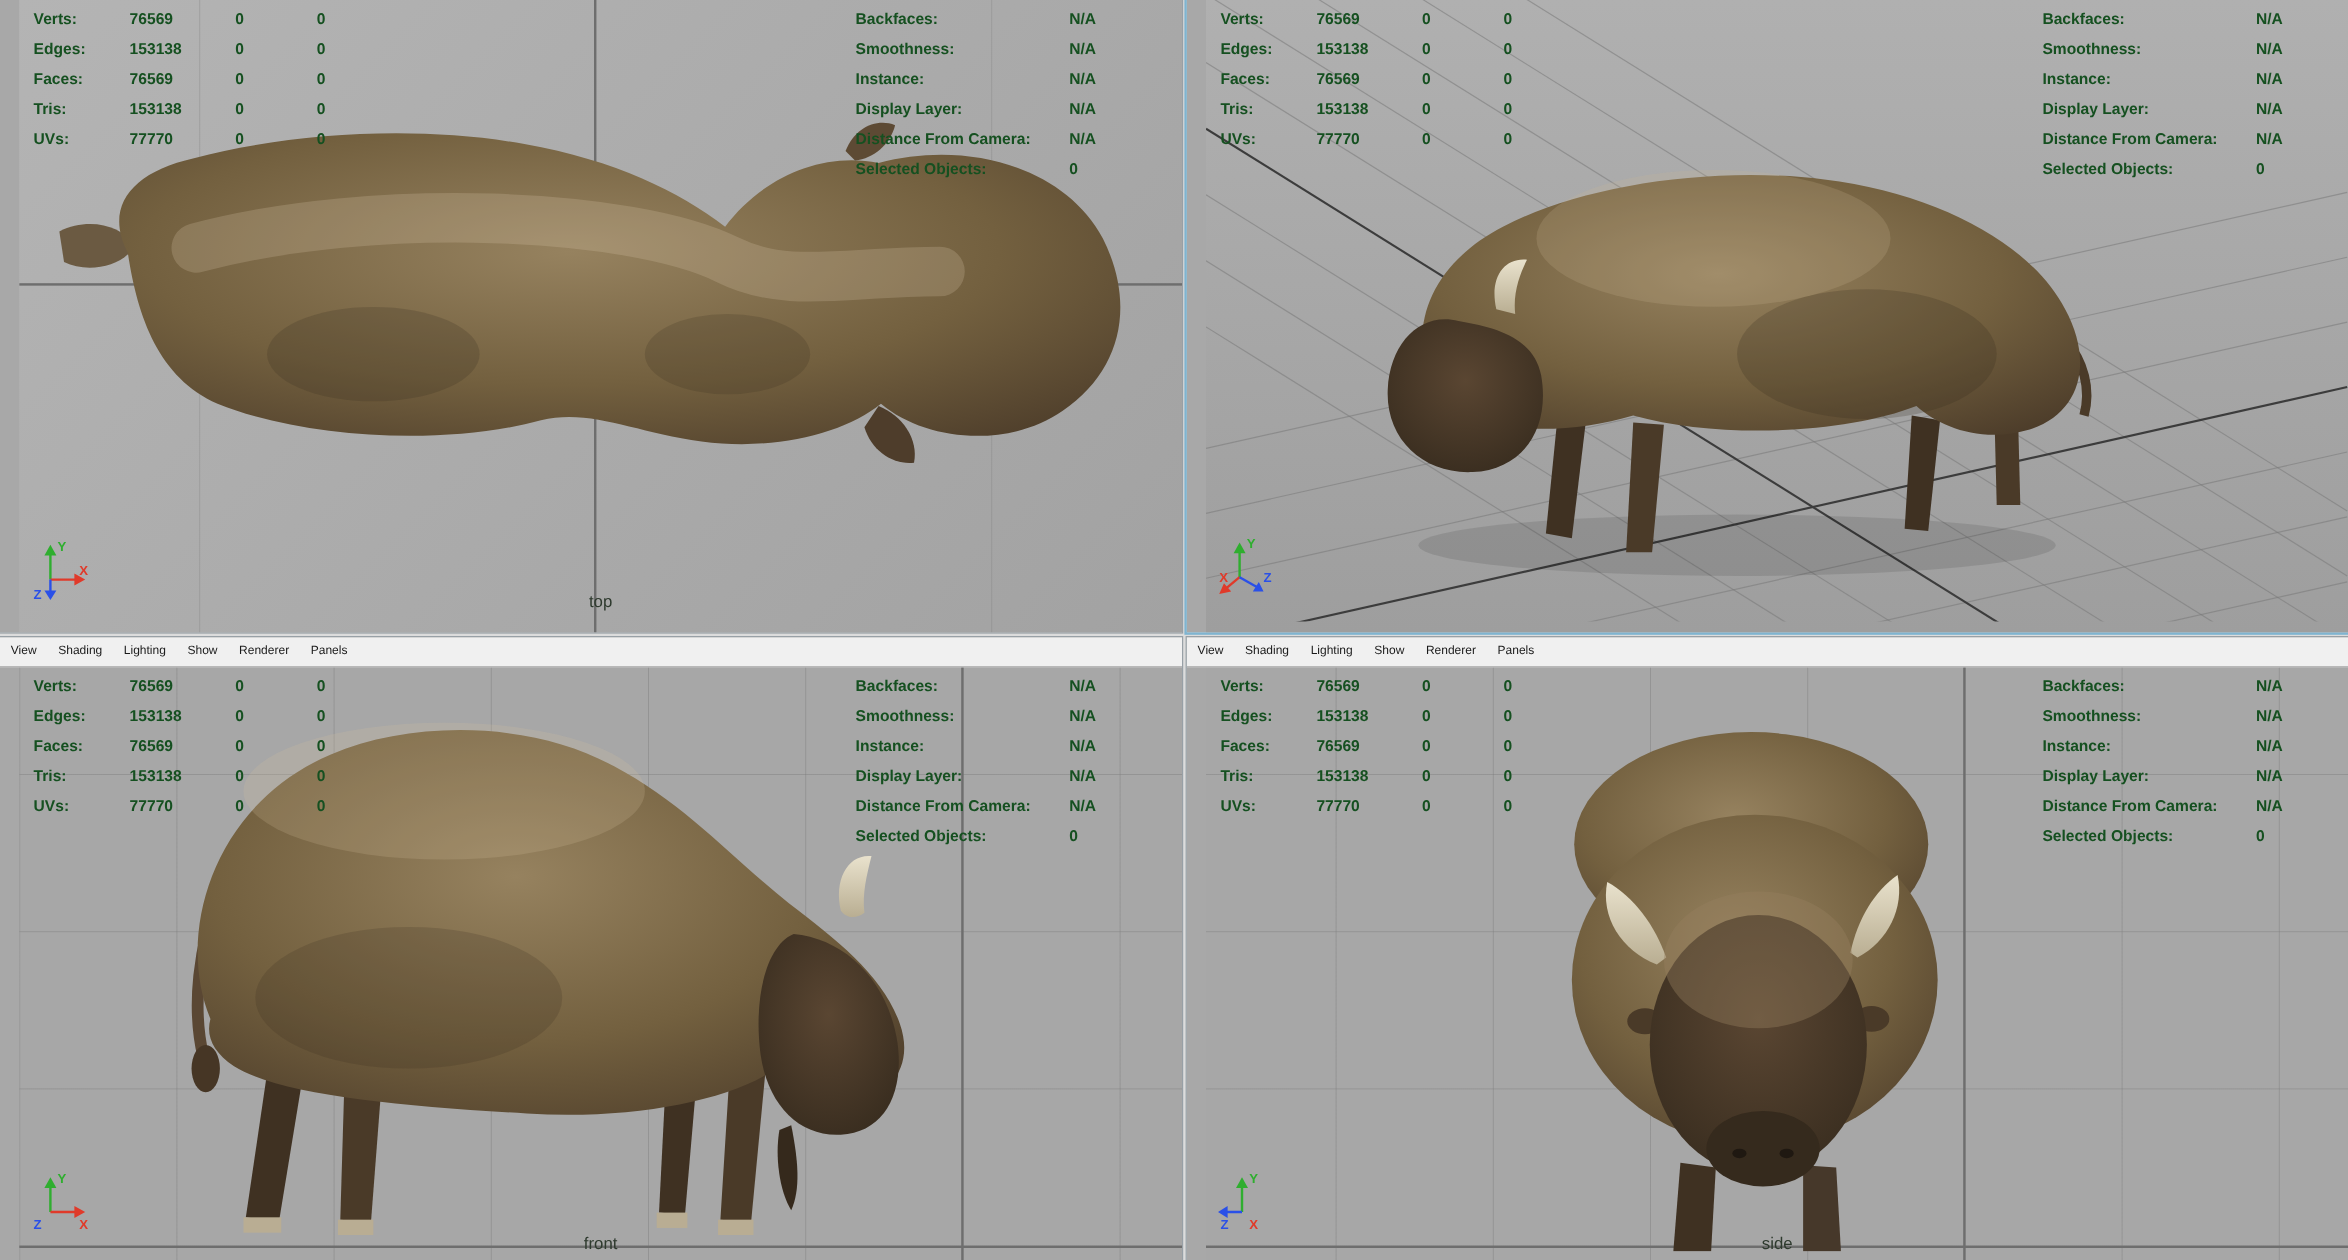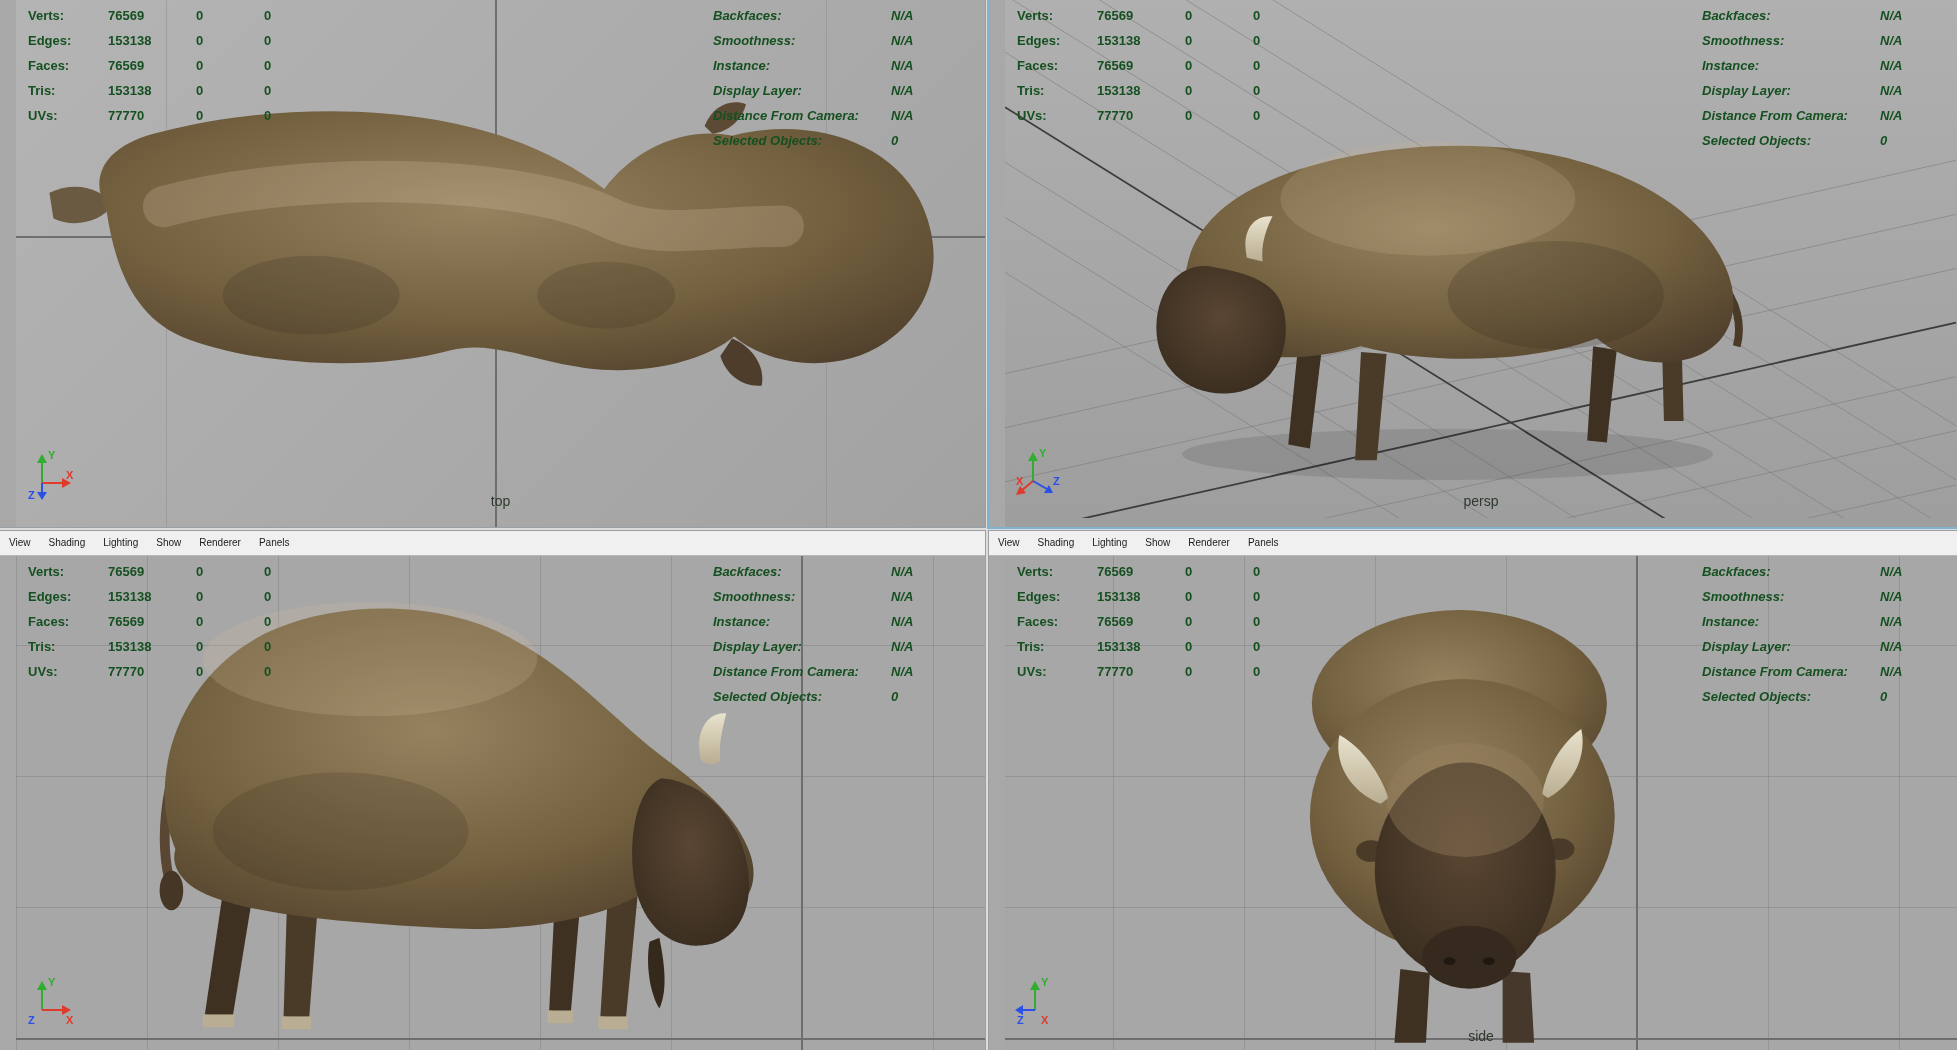--- a/index.html
+++ b/index.html
@@ -58,21 +58,21 @@
   .bg-top  {background:linear-gradient(135deg,#b4b4b4,#a2a2a2);}
   .bg-persp{background:linear-gradient(180deg,#b0b0b0,#9e9e9e);}
   .bg-orto {background:#a7a7a7;}
 
   
   .hud{position:absolute;top:7px;z-index:10;}
   .hudL{left:12px;}
   .hudR{left:697px;}
   .hud-row{display:grid;height:25px;align-items:start;}
   [data-hud="left"] .hud-row{grid-template-columns:80px 88px 68px 40px;}
-  [data-hud="right"] .hud-row{grid-template-columns:178px 70px;font-style:italic;}
+  [data-hud="right"] .hud-row{grid-template-columns:178px 70px;}
   .hud-label,.hud-value{
     font-size:13px;font-weight:bold;line-height:18px;
     color:var(--hud-text,#155020);
     white-space:nowrap;
   }
 
   
   .vp-label{
     position:absolute;left:0;right:0;text-align:center;
     font-size:14px;color:var(--viewport-label,#2e3a2e);
@@ -308,21 +308,20 @@
       <line class="axY" x1="18" y1="36" x2="18" y2="14"></line>
         <polygon class="fY" points="18,7 13,16 23,16"></polygon>
       <line class="axX" x1="18" y1="36" x2="6" y2="46"></line>
         <polygon class="fX" points="1,50 11,48 5,41"></polygon>
       <line class="axZ" x1="18" y1="36" x2="32" y2="44"></line>
         <polygon class="fZ" points="38,48 29,48 34,40"></polygon>
       <text class="tY" x="24" y="12">Y</text>
       <text class="tX" x="1" y="40">X</text>
       <text class="tZ" x="38" y="40">Z</text>
     </svg>
-    <div class="vp-label vp-label-top">persp</div>
   </div>
 </div>
 
 <div class="panel" id="panel-front">
   <div class="menubar">
       <span class="menu-item">View</span>
       <span class="menu-item">Shading</span>
       <span class="menu-item">Lighting</span>
       <span class="menu-item">Show</span>
       <span class="menu-item">Renderer</span>
@@ -413,20 +412,21 @@
 
     <svg class="gizmo gizmo-bottom" viewBox="0 0 52 56" width="52" height="56">
       <line class="axY" x1="16" y1="38" x2="16" y2="16"></line>
         <polygon class="fY" points="16,9 11,18 21,18"></polygon>
       <line class="axX" x1="16" y1="38" x2="38" y2="38"></line>
         <polygon class="fX" points="45,38 36,33 36,43"></polygon>
       <text class="tY" x="22" y="14">Y</text>
       <text class="tX" x="40" y="52">X</text>
       <text class="tZ" x="2" y="52">Z</text>
     </svg>
+    <div class="vp-label vp-label-bottom">front</div>
   </div>
 </div>
 
 <div class="panel" id="panel-side">
   <div class="menubar">
       <span class="menu-item">View</span>
       <span class="menu-item">Shading</span>
       <span class="menu-item">Lighting</span>
       <span class="menu-item">Show</span>
       <span class="menu-item">Renderer</span>

